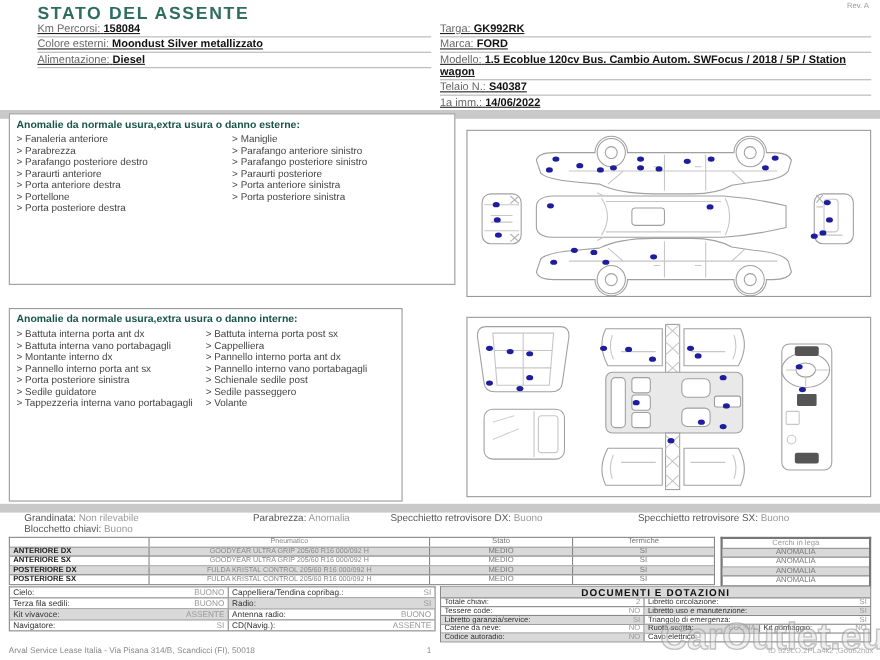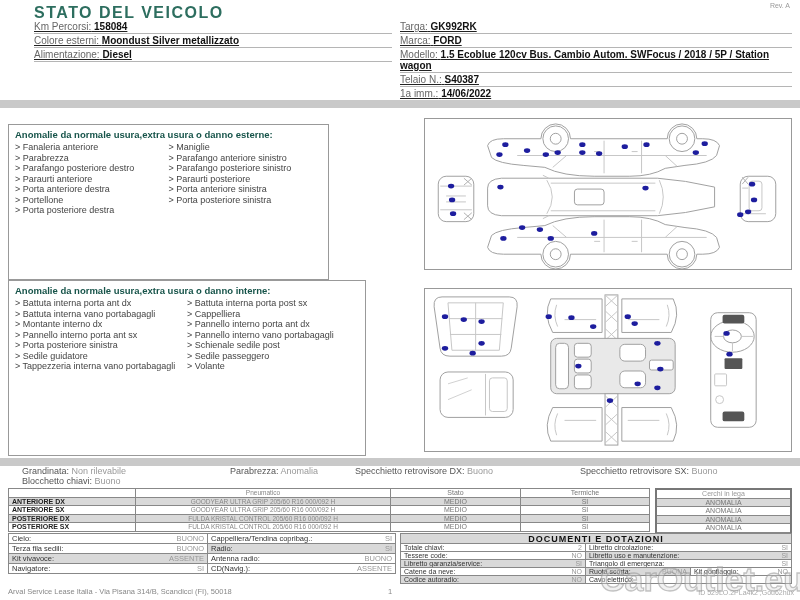--- a/index.html
+++ b/index.html
@@ -15,21 +15,21 @@
   .hl { left:34px; width:358px; }
   .hr { left:400px; width:392px; }
   .hf { border-bottom:1px solid #b5b5b5; padding:1px 0; font-size:10px; line-height:11px; }
   .hf .lbl { color:#666; }
   .hf b { color:#111; }
 
   .bar  { position:absolute; left:0; width:800px; height:8px; background:#c9c9c9; }
   .bar1 { top:100px; } .bar2 { top:458px; }
 
   .panel { position:absolute; border:1px solid #999; background:#fff; }
-  .p-ext { left:8px; top:124px; width:321px; height:156px; }
+  .p-ext { left:8px; top:103px; width:406px; height:156px; }
   .p-int { left:8px; top:280px; width:358px; height:176px; }
   .d-ext { left:424px; top:118px; width:368px; height:152px; }
   .d-int { left:424px; top:288px; width:368px; height:164px; }
   .panel-title { font-size:9.5px; font-weight:bold; color:#17544a; padding:4px 6px 2px; }
   .cols { display:flex; padding:0 6px; }
   .col  { width:50%; font-size:9px; color:#444; line-height:10.5px; }
 
   .status-item { position:absolute; font-size:9px; }
   .status-item .lbl { color:#555; }
   .status-item .val { color:#999; }
@@ -68,21 +68,21 @@
   .watermark { position:absolute; right:-4px; top:560px; font-size:34px; font-weight:bold;
                color:rgba(215,215,215,0.35); -webkit-text-stroke:1.3px rgba(150,150,150,0.55);
                z-index:40; pointer-events:none; }
   svg { display:block; width:100%; height:100%; }
 </style>
 </head>
 <body>
 
 <div class="page">
 
-  <div class="title">STATO DEL VEICOLO</div>
+  <div class="title">STATO DEL ASSENTE</div>
   <div class="rev">Rev. A</div>
 
   <div class="hfields hl">
     <div class="hf"><span class="lbl">Km Percorsi:</span> <b>158084</b></div>
     <div class="hf"><span class="lbl">Colore esterni:</span> <b>Moondust Silver metallizzato</b></div>
     <div class="hf"><span class="lbl">Alimentazione:</span> <b>Diesel</b></div>
   </div>
 
   <div class="hfields hr">
     <div class="hf"><span class="lbl">Targa:</span> <b>GK992RK</b></div>

